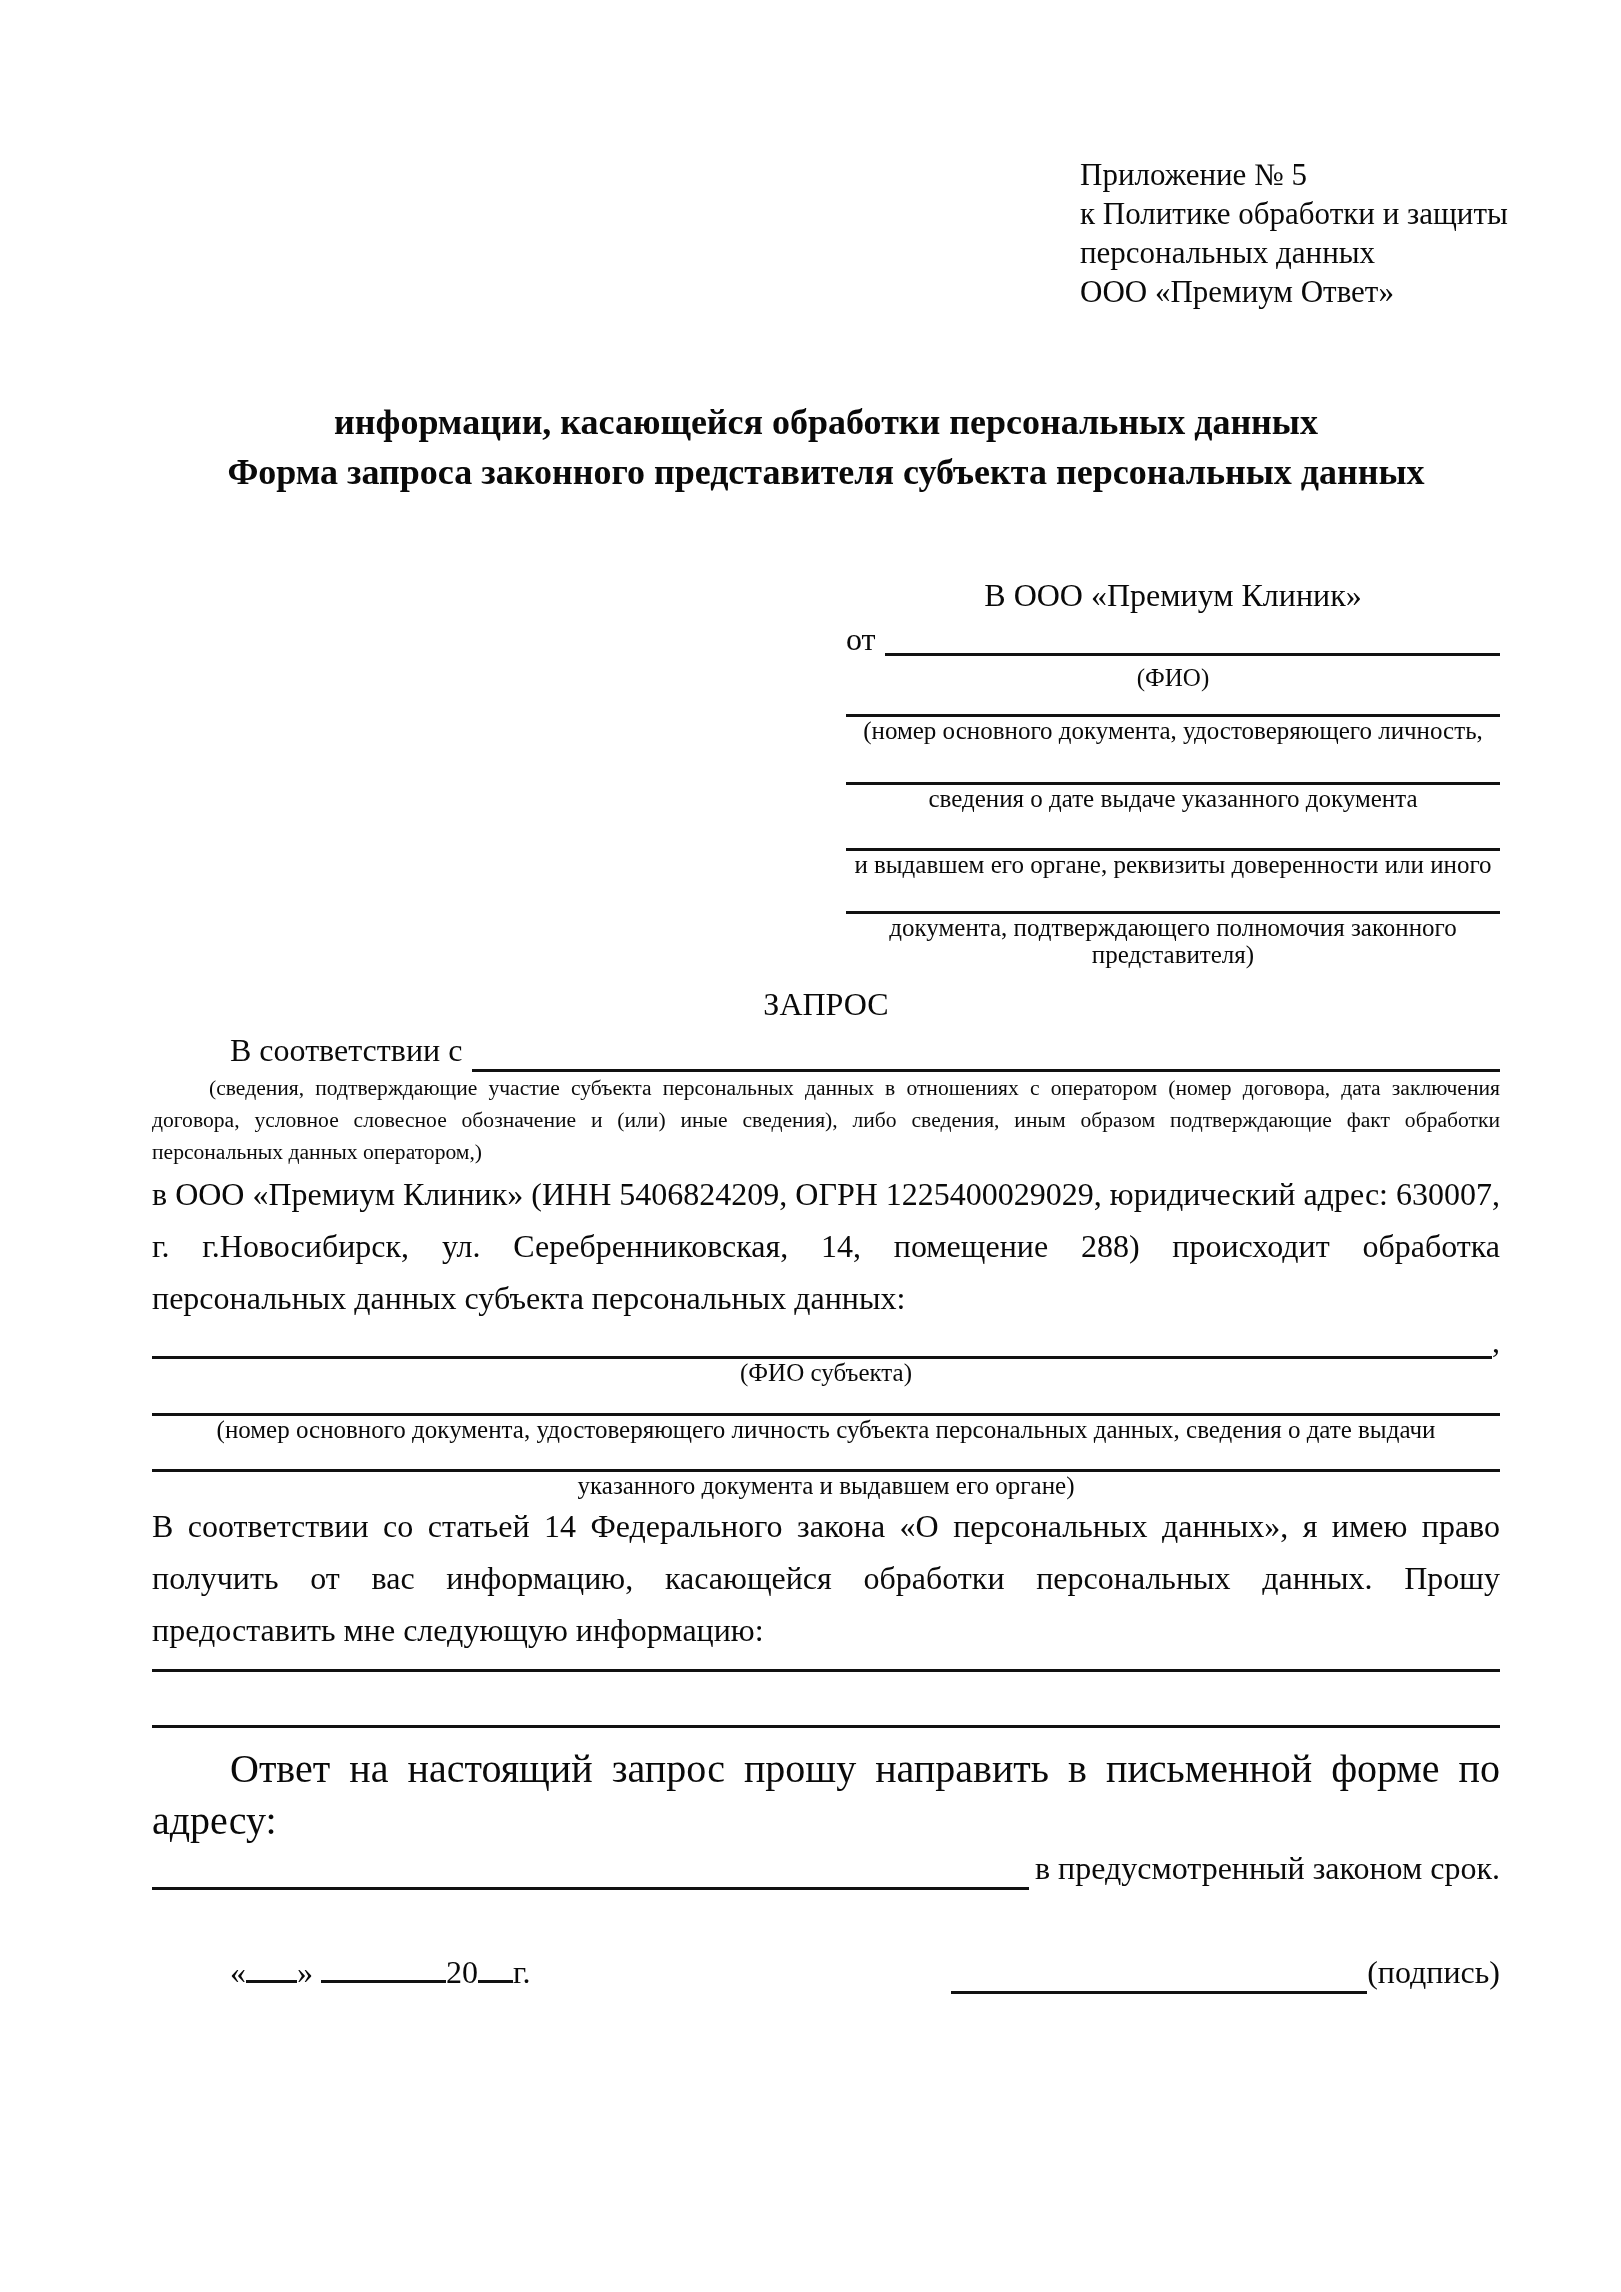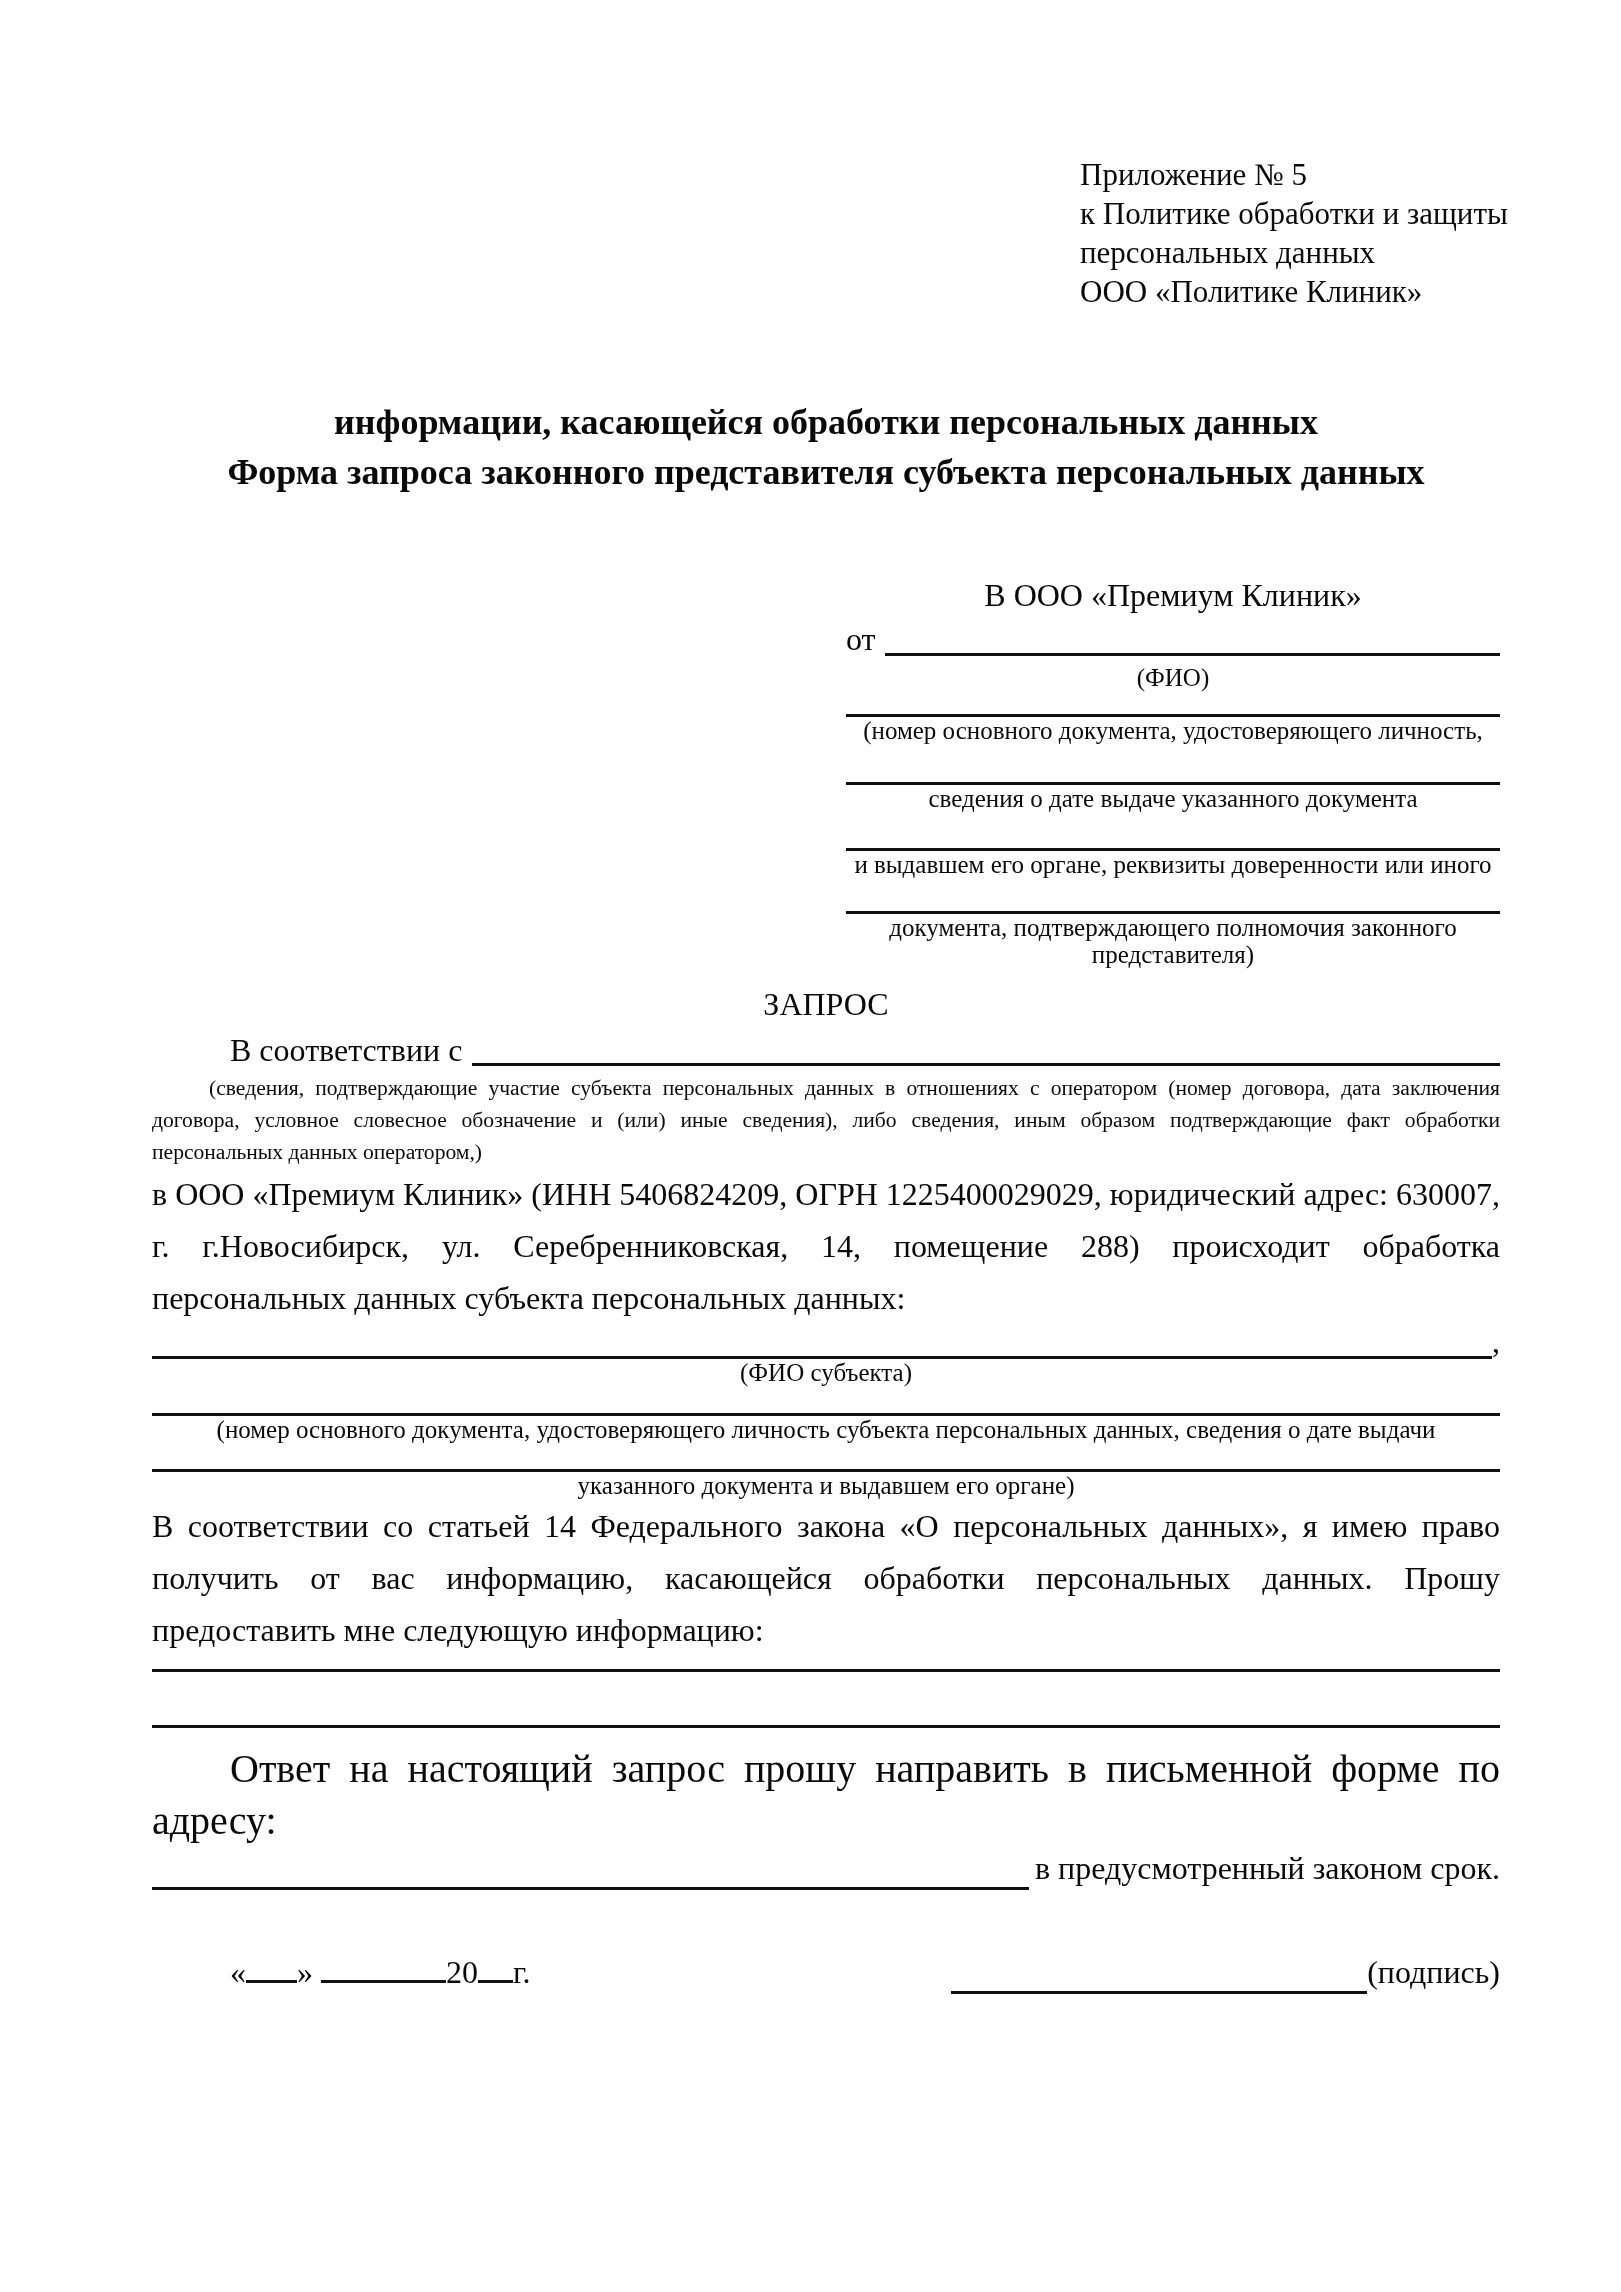--- a/index.html
+++ b/index.html
@@ -38,21 +38,21 @@
   .small-caption {
     font-size:25px; line-height:27.4px;
     text-align:center;
   }
   .fio-caption { margin-top:5.9px; }
   .addr-blank1 { height:25.5px; }
   .addr-blank2 { height:41px; }
   .addr-blank3 { height:38px; }
   .addr-blank4 { height:36px; }
   .zapros { margin-top:15.7px; text-align:center; font-size:32px; line-height:41px; }
-  .intro-row { display:flex; align-items:flex-start; margin-top:3.9px; font-size:32px; line-height:43px; }
+  .intro-row { display:flex; align-items:flex-end; margin-top:3.9px; font-size:32px; line-height:43px; }
   .intro-label { padding-left:78px; white-space:nowrap; }
   .intro-row .blank { flex:1; margin-left:9.8px; height:37px; }
   .intro-caption {
     font-size:21.6px; line-height:32px;
     text-align:justify; text-indent:57px;
   }
   .body-par {
     font-size:32px; line-height:52px;
     text-align:justify; text-align-last:left;
   }
@@ -89,21 +89,21 @@
 </style>
 </head>
 <body>
 
 <div class="page">
 
   <div class="annex">
     <div>Приложение № 5</div>
     <div>к Политике обработки и защиты</div>
     <div>персональных данных</div>
-    <div>ООО «Политике Клиник»</div>
+    <div>ООО «Премиум Ответ»</div>
   </div>
 
   <div class="content">
 
     <div class="title">
       <div>информации, касающейся обработки персональных данных</div>
       <div>Форма запроса законного представителя субъекта персональных данных</div>
     </div>
 
     <div class="addressee">

